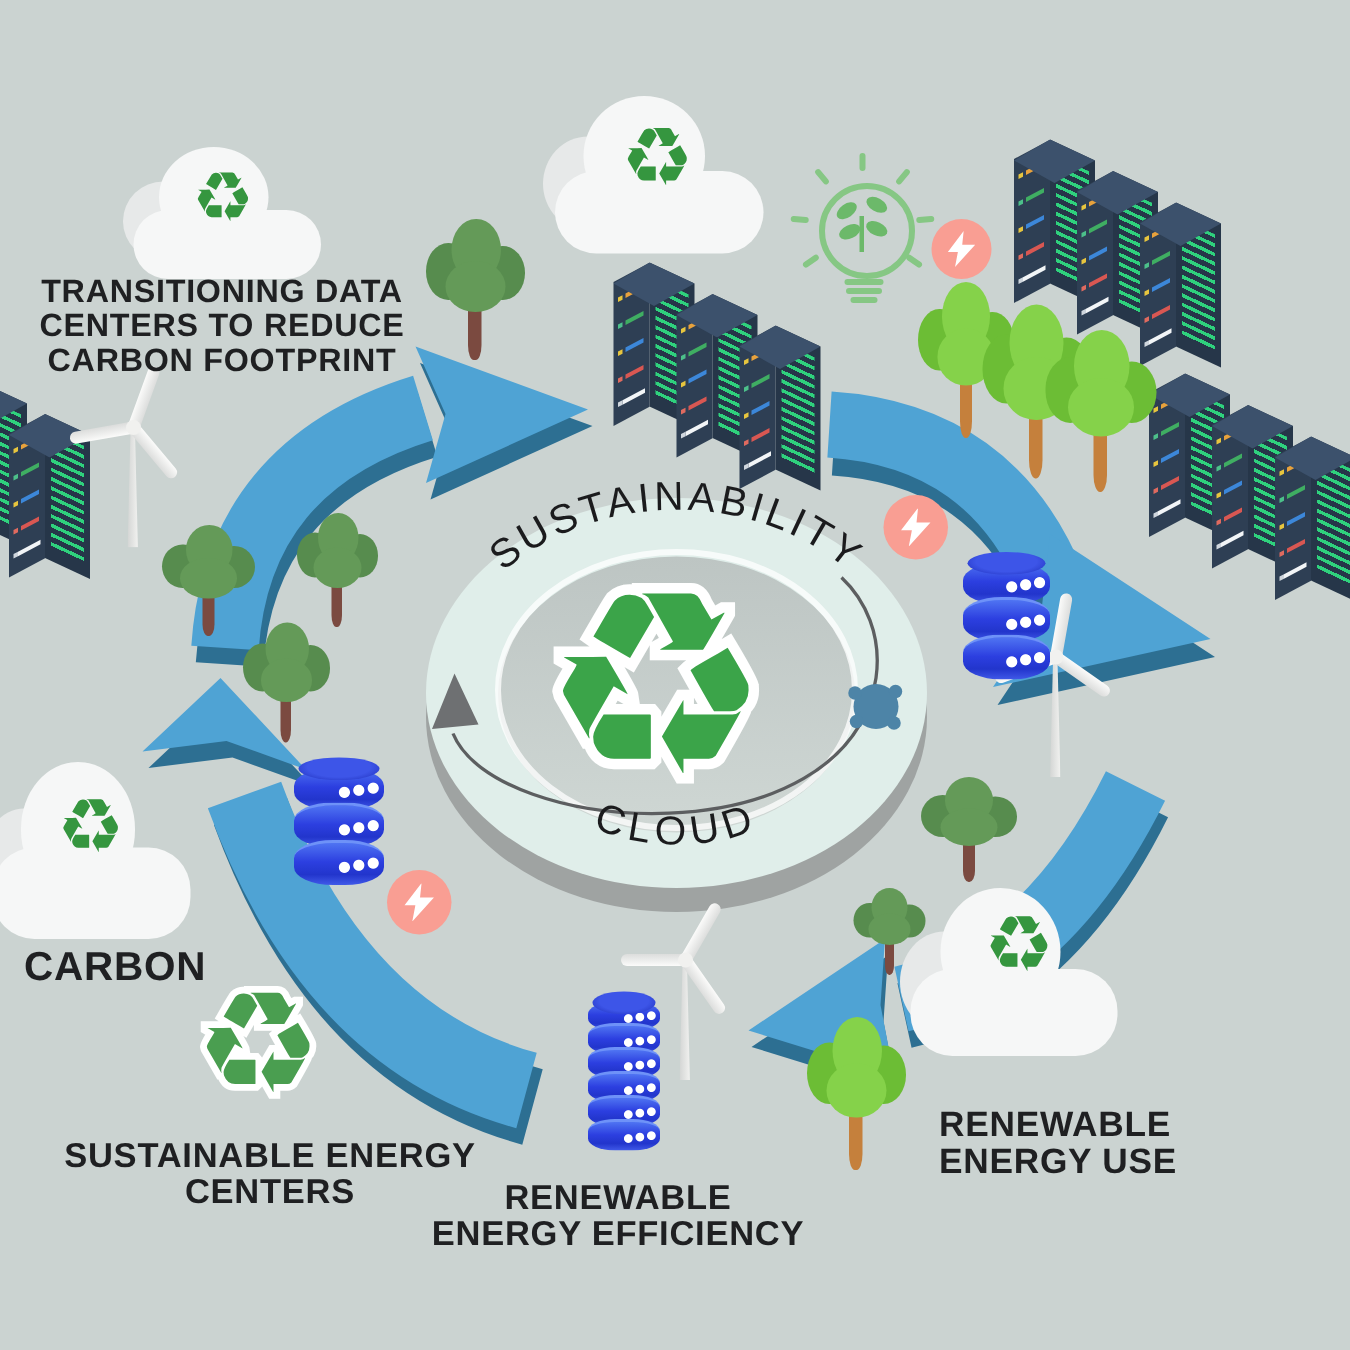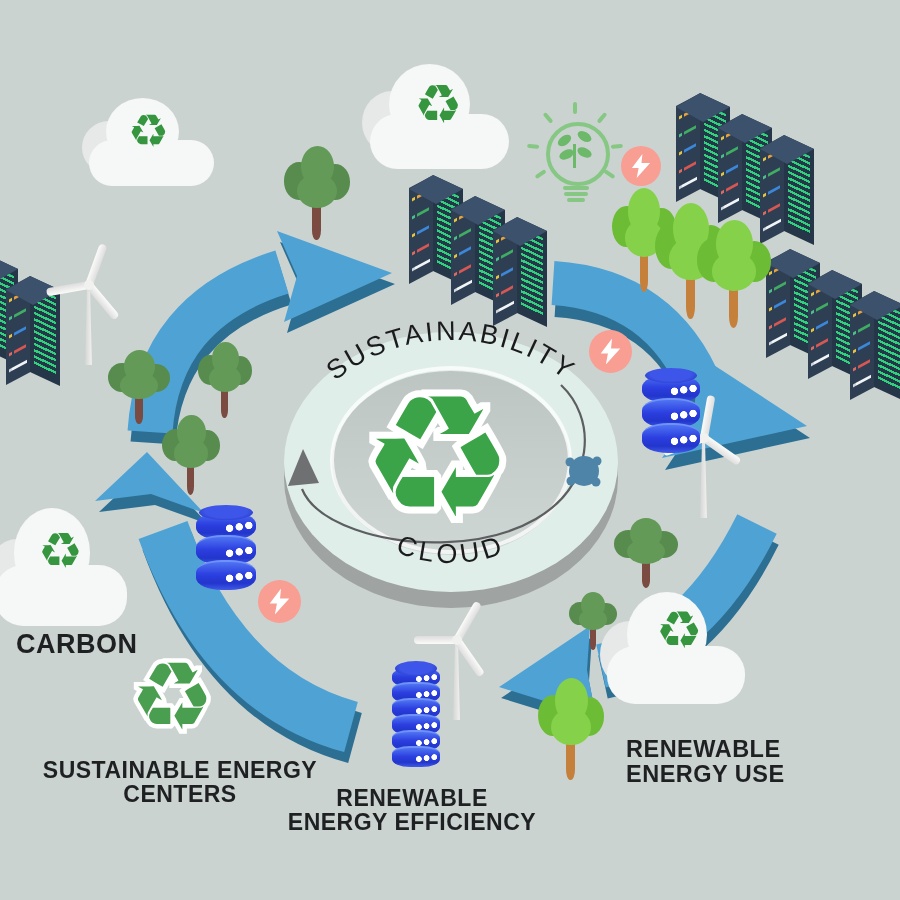--- a/index.html
+++ b/index.html
@@ -441,20 +441,23 @@
     </div>
   <div class="badge deco" style="left:258px;top:580px;width:43px;height:43px;">
     <div class="boltw"></div>
     </div>
 
   <div class="re2 small deco" style="left:130px;top:650px;width:100px;height:100px;font-size:94px;">
     <span class="bk" aria-hidden="true">♻</span>
     <span class="ft" style="color:#4a9e50;">♻</span>
   </div>
 
+  <div class="lbl" style="left:10px;top:183px;width:276px;text-align:center;font-size:21.5px;">TRANSITIONING DATA
+CENTERS TO REDUCE
+CARBON FOOTPRINT</div>
   <div class="lbl" style="left:16px;top:630px;font-size:27px;">CARBON</div>
   <div class="lbl" style="left:30px;top:758px;width:300px;text-align:center;font-size:23px;">SUSTAINABLE ENERGY
 CENTERS</div>
   <div class="lbl" style="left:262px;top:786px;width:300px;text-align:center;font-size:23px;">RENEWABLE
 ENERGY EFFICIENCY</div>
   <div class="lbl" style="left:626px;top:737px;width:180px;text-align:left;font-size:23.5px;">RENEWABLE
 ENERGY USE</div>
 
 </div>
 

